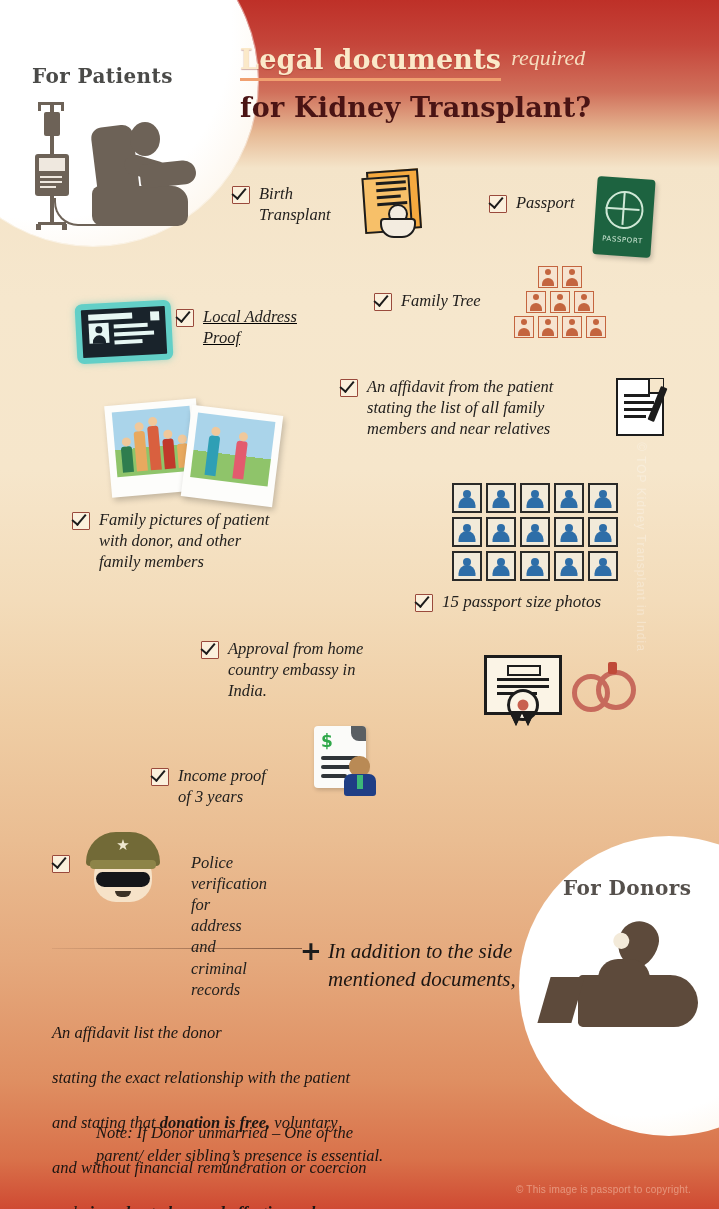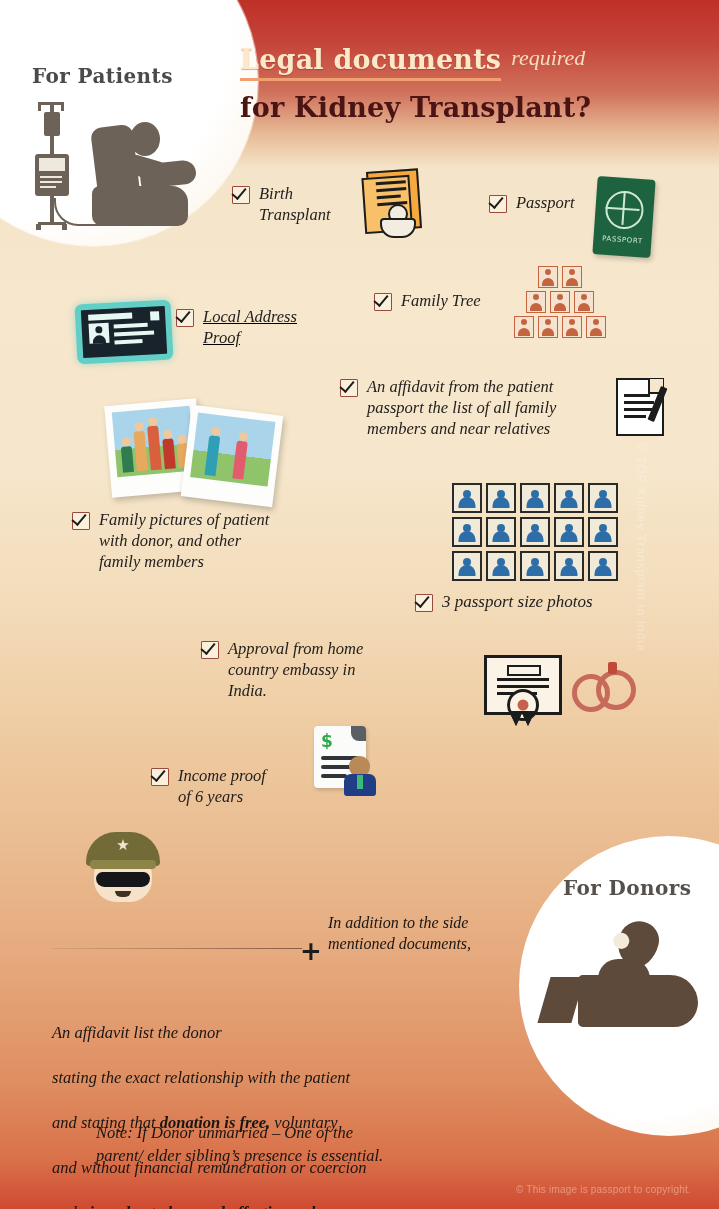--- a/index.html
+++ b/index.html
@@ -231,22 +231,22 @@
     background:linear-gradient(to right,rgba(60,30,20,.08),rgba(60,30,20,.55));}
   .plus{position:absolute;left:300px;top:938px;font-family:"DejaVu Sans",sans-serif;
     font-weight:bold;font-size:26px;color:#1c1c1c;line-height:1;}
 
   
   .donor-note{
     position:absolute;left:52px;width:420px;font-family:"Liberation Serif",serif;
     font-style:italic;font-size:16.5px;line-height:1.37;color:#1b1512;white-space:pre-line;
   }
   .donor-note b{font-weight:bold;font-style:italic;}
-  .addition{position:absolute;left:328px;top:912px;width:200px;
-    font-family:"Liberation Serif",serif;font-style:italic;font-size:16px;
+  .addition{position:absolute;left:328px;top:938px;width:200px;
+    font-family:"Liberation Serif",serif;font-style:italic;font-size:21px;
     color:#1b1512;line-height:1.32;white-space:pre-line;}
 
   .copyright{
     position:absolute;left:516px;top:1184px;font-family:"Liberation Sans",sans-serif;
     font-size:10px;color:rgba(255,225,205,.45);letter-spacing:.2px;
   }
   .watermark{
     position:absolute;right:-52px;top:540px;width:260px;text-align:center;
     transform:rotate(90deg);transform-origin:center;
     font-family:"Liberation Sans",sans-serif;font-size:12px;
@@ -354,21 +354,21 @@
         <div class="tnode"></div>
         <div class="tnode"></div>
         <div class="tnode"></div>
         <div class="tnode"></div>
       </div>
   </div>
 
   <div class="item" style="left:340px;top:376px;width:270px;">
     <span class="cbx"></span>
     <span class="itxt">An affidavit from the patient
-passport the list of all family
+stating the list of all family
 members and near relatives</span>
   </div>
   <div class="icon" style="left:616px;top:378px;width:62px;height:62px;">
     <div class="apage" style="left:0;top:0;">
       <div class="corner"></div>
       <div class="l" style="top:14px;width:26px;"></div>
       <div class="l" style="top:21px;width:30px;"></div>
       <div class="l" style="top:28px;width:30px;"></div>
       <div class="l" style="top:35px;width:22px;"></div>
     </div>
@@ -411,21 +411,21 @@
     <div class="photo-cell"></div>
       <div class="photo-cell"></div>
     <div class="photo-cell"></div>
       <div class="photo-cell"></div>
       <div class="photo-cell"></div>
     <div class="photo-cell"></div>
       <div class="photo-cell"></div>
   </div>
   <div class="item" style="left:415px;top:591px;">
     <span class="cbx"></span>
-    <span class="itxt big">3 passport size photos</span>
+    <span class="itxt big">15 passport size photos</span>
   </div>
 
   <div class="item" style="left:201px;top:638px;width:200px;">
     <span class="cbx"></span>
     <span class="itxt">Approval from home
 country embassy in
 India.</span>
   </div>
 
   <div class="icon" style="left:484px;top:655px;width:80px;height:76px;">
@@ -455,33 +455,39 @@
     </div>
     <div class="bizman" style="left:30px;top:30px;">
       <div class="h"></div>
         <div class="b"></div>
         <div class="tie"></div>
     </div>
   </div>
   <div class="item" style="left:151px;top:765px;width:140px;">
     <span class="cbx"></span>
     <span class="itxt">Income proof
-of 6 years</span>
+of 3 years</span>
   </div>
 
 
   <div class="police" style="left:86px;top:832px;">
     <div class="pol-face"></div>
     <div class="pol-cap">
         <div class="pol-star">★</div>
       </div>
     <div class="pol-brim"></div>
     <div class="pol-glass"></div>
     <div class="pol-mouth"></div>
   </div>
+  <div class="item" style="left:52px;top:852px;width:210px;">
+    <span class="cbx"></span>
+    <span class="itxt" style="margin-left:112px;">Police verification for
+address and criminal
+records</span>
+  </div>
 
   <div class="hand" style="left:540px;top:915px;width:180px;height:130px;">
     <div class="kidney" style="left:78px;top:6px;"></div>
     <div class="thumb" style="left:58px;top:44px;"></div>
     <div class="palm" style="left:38px;top:60px;"></div>
     <div class="cuff" style="left:4px;top:62px;"></div>
   </div>
 
   <div class="divider"></div>
   <div class="plus">+</div>

